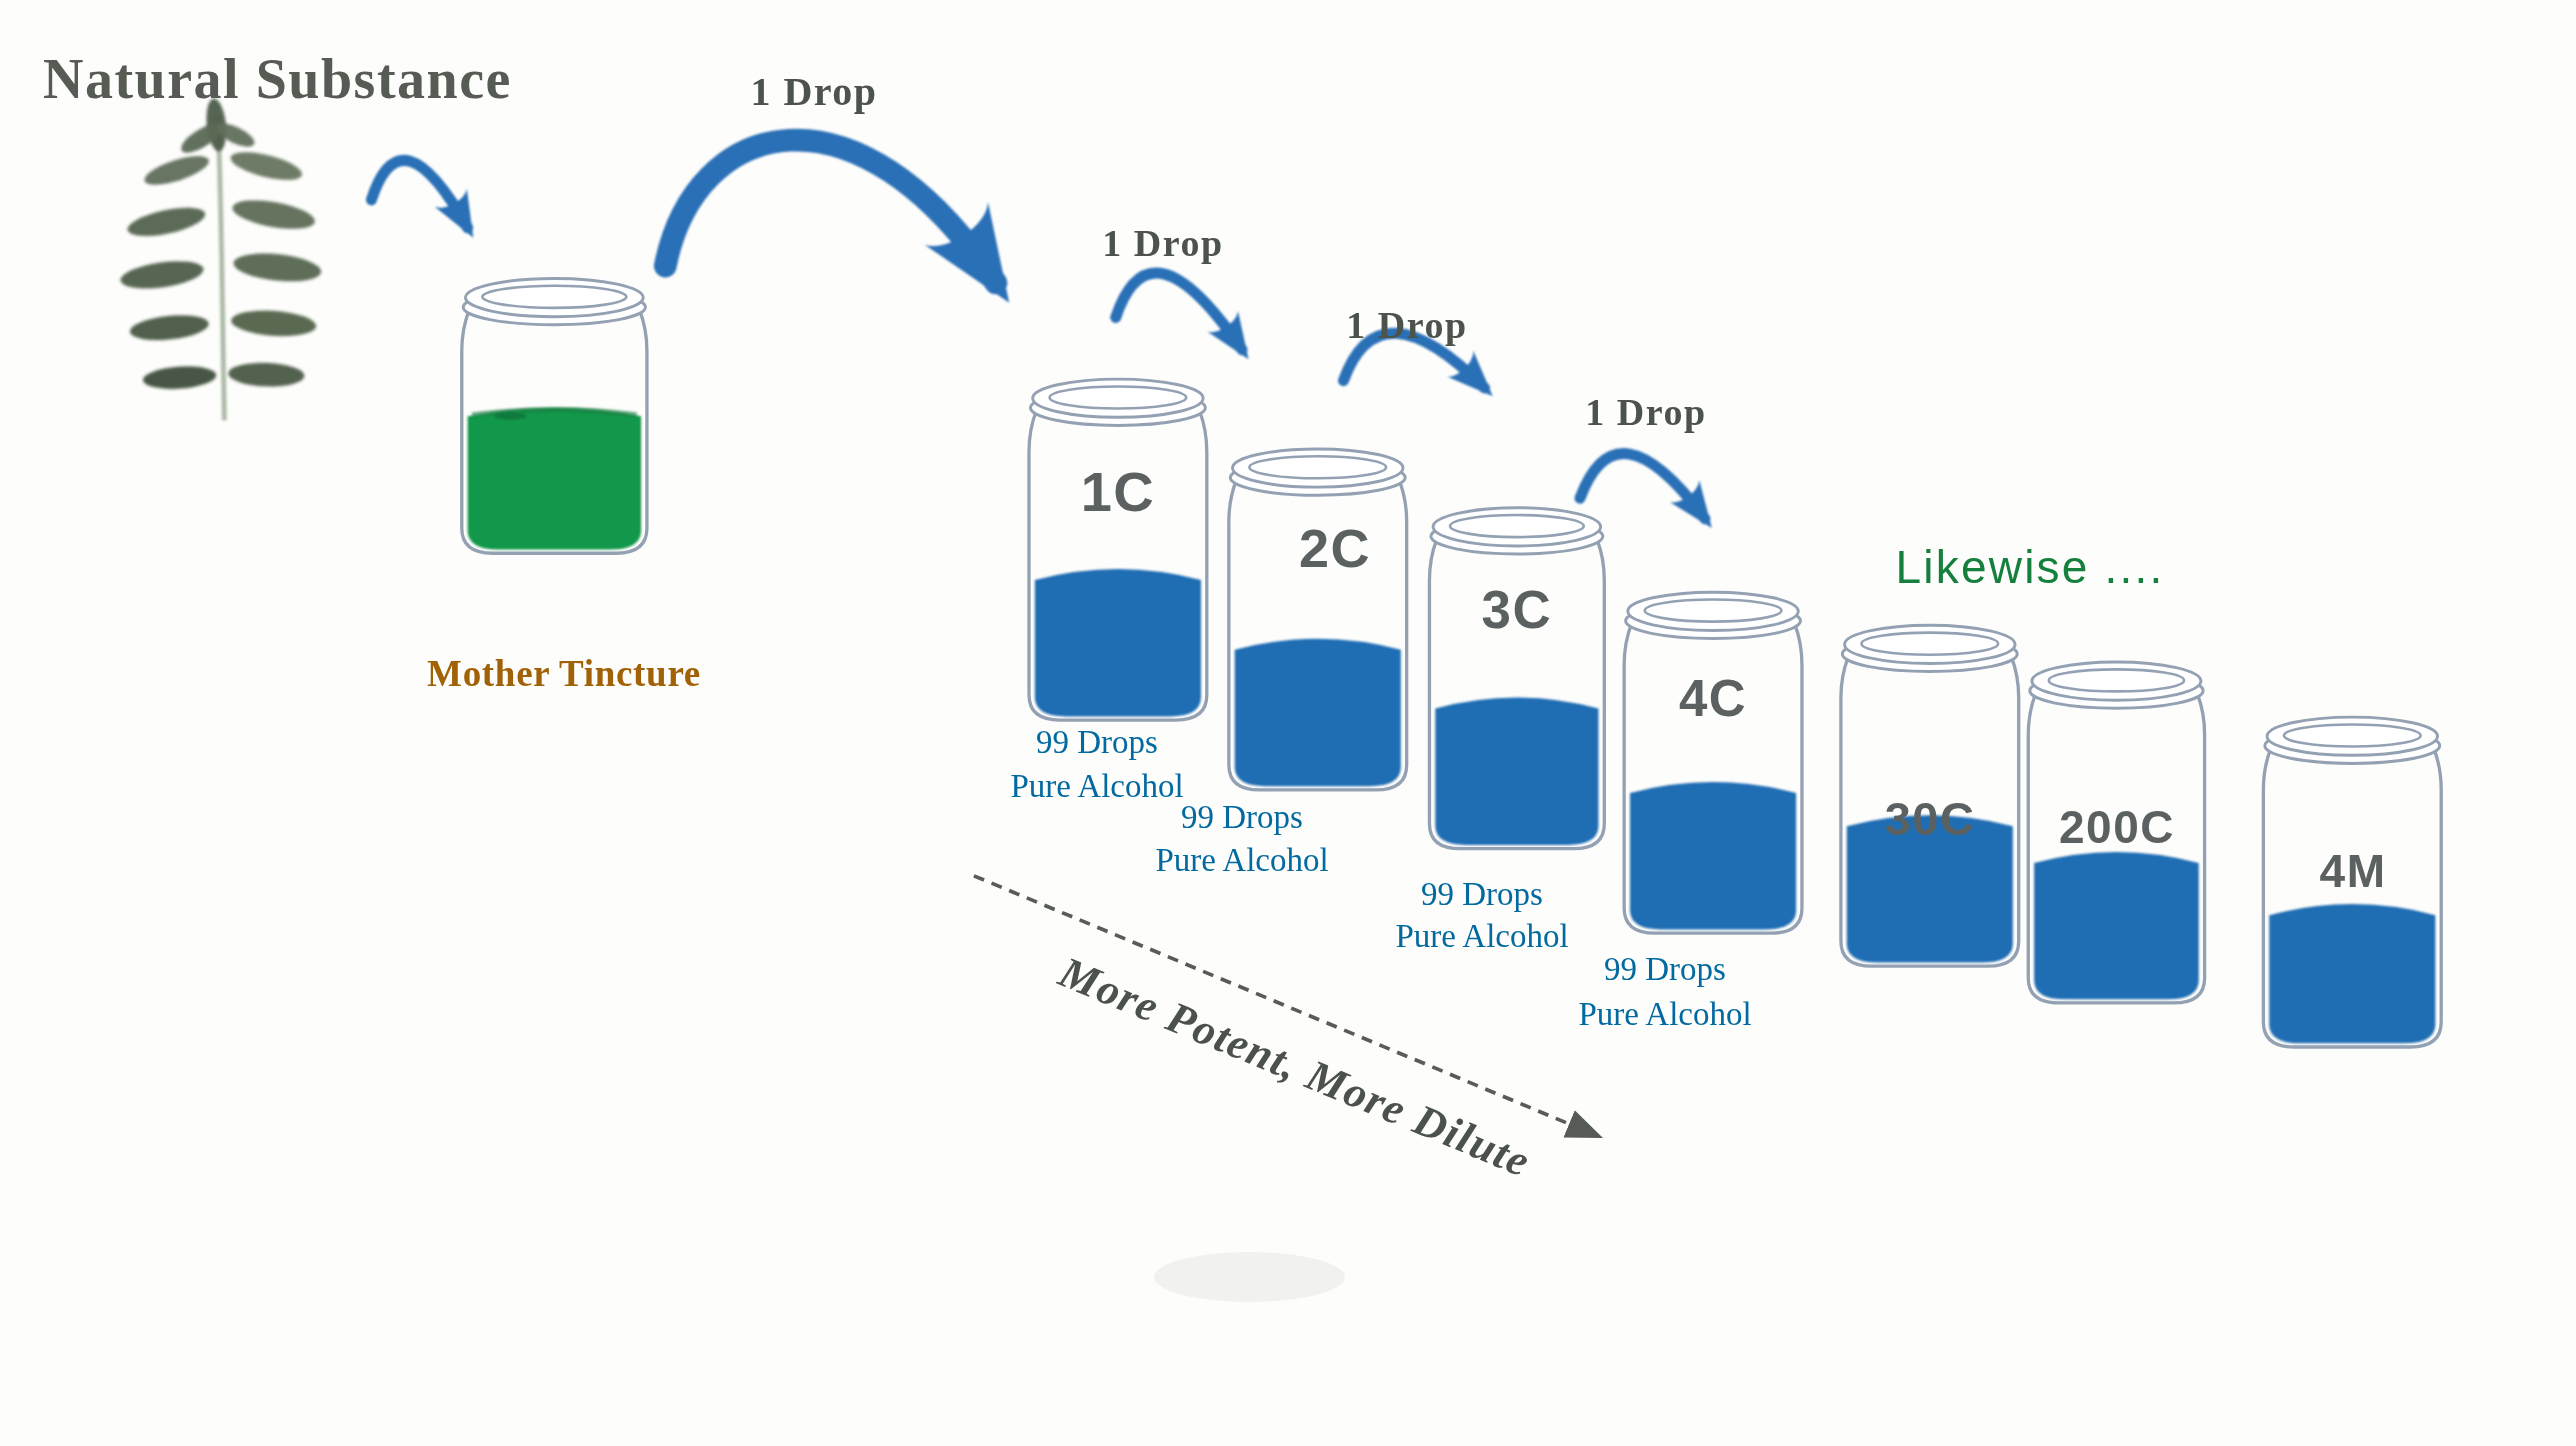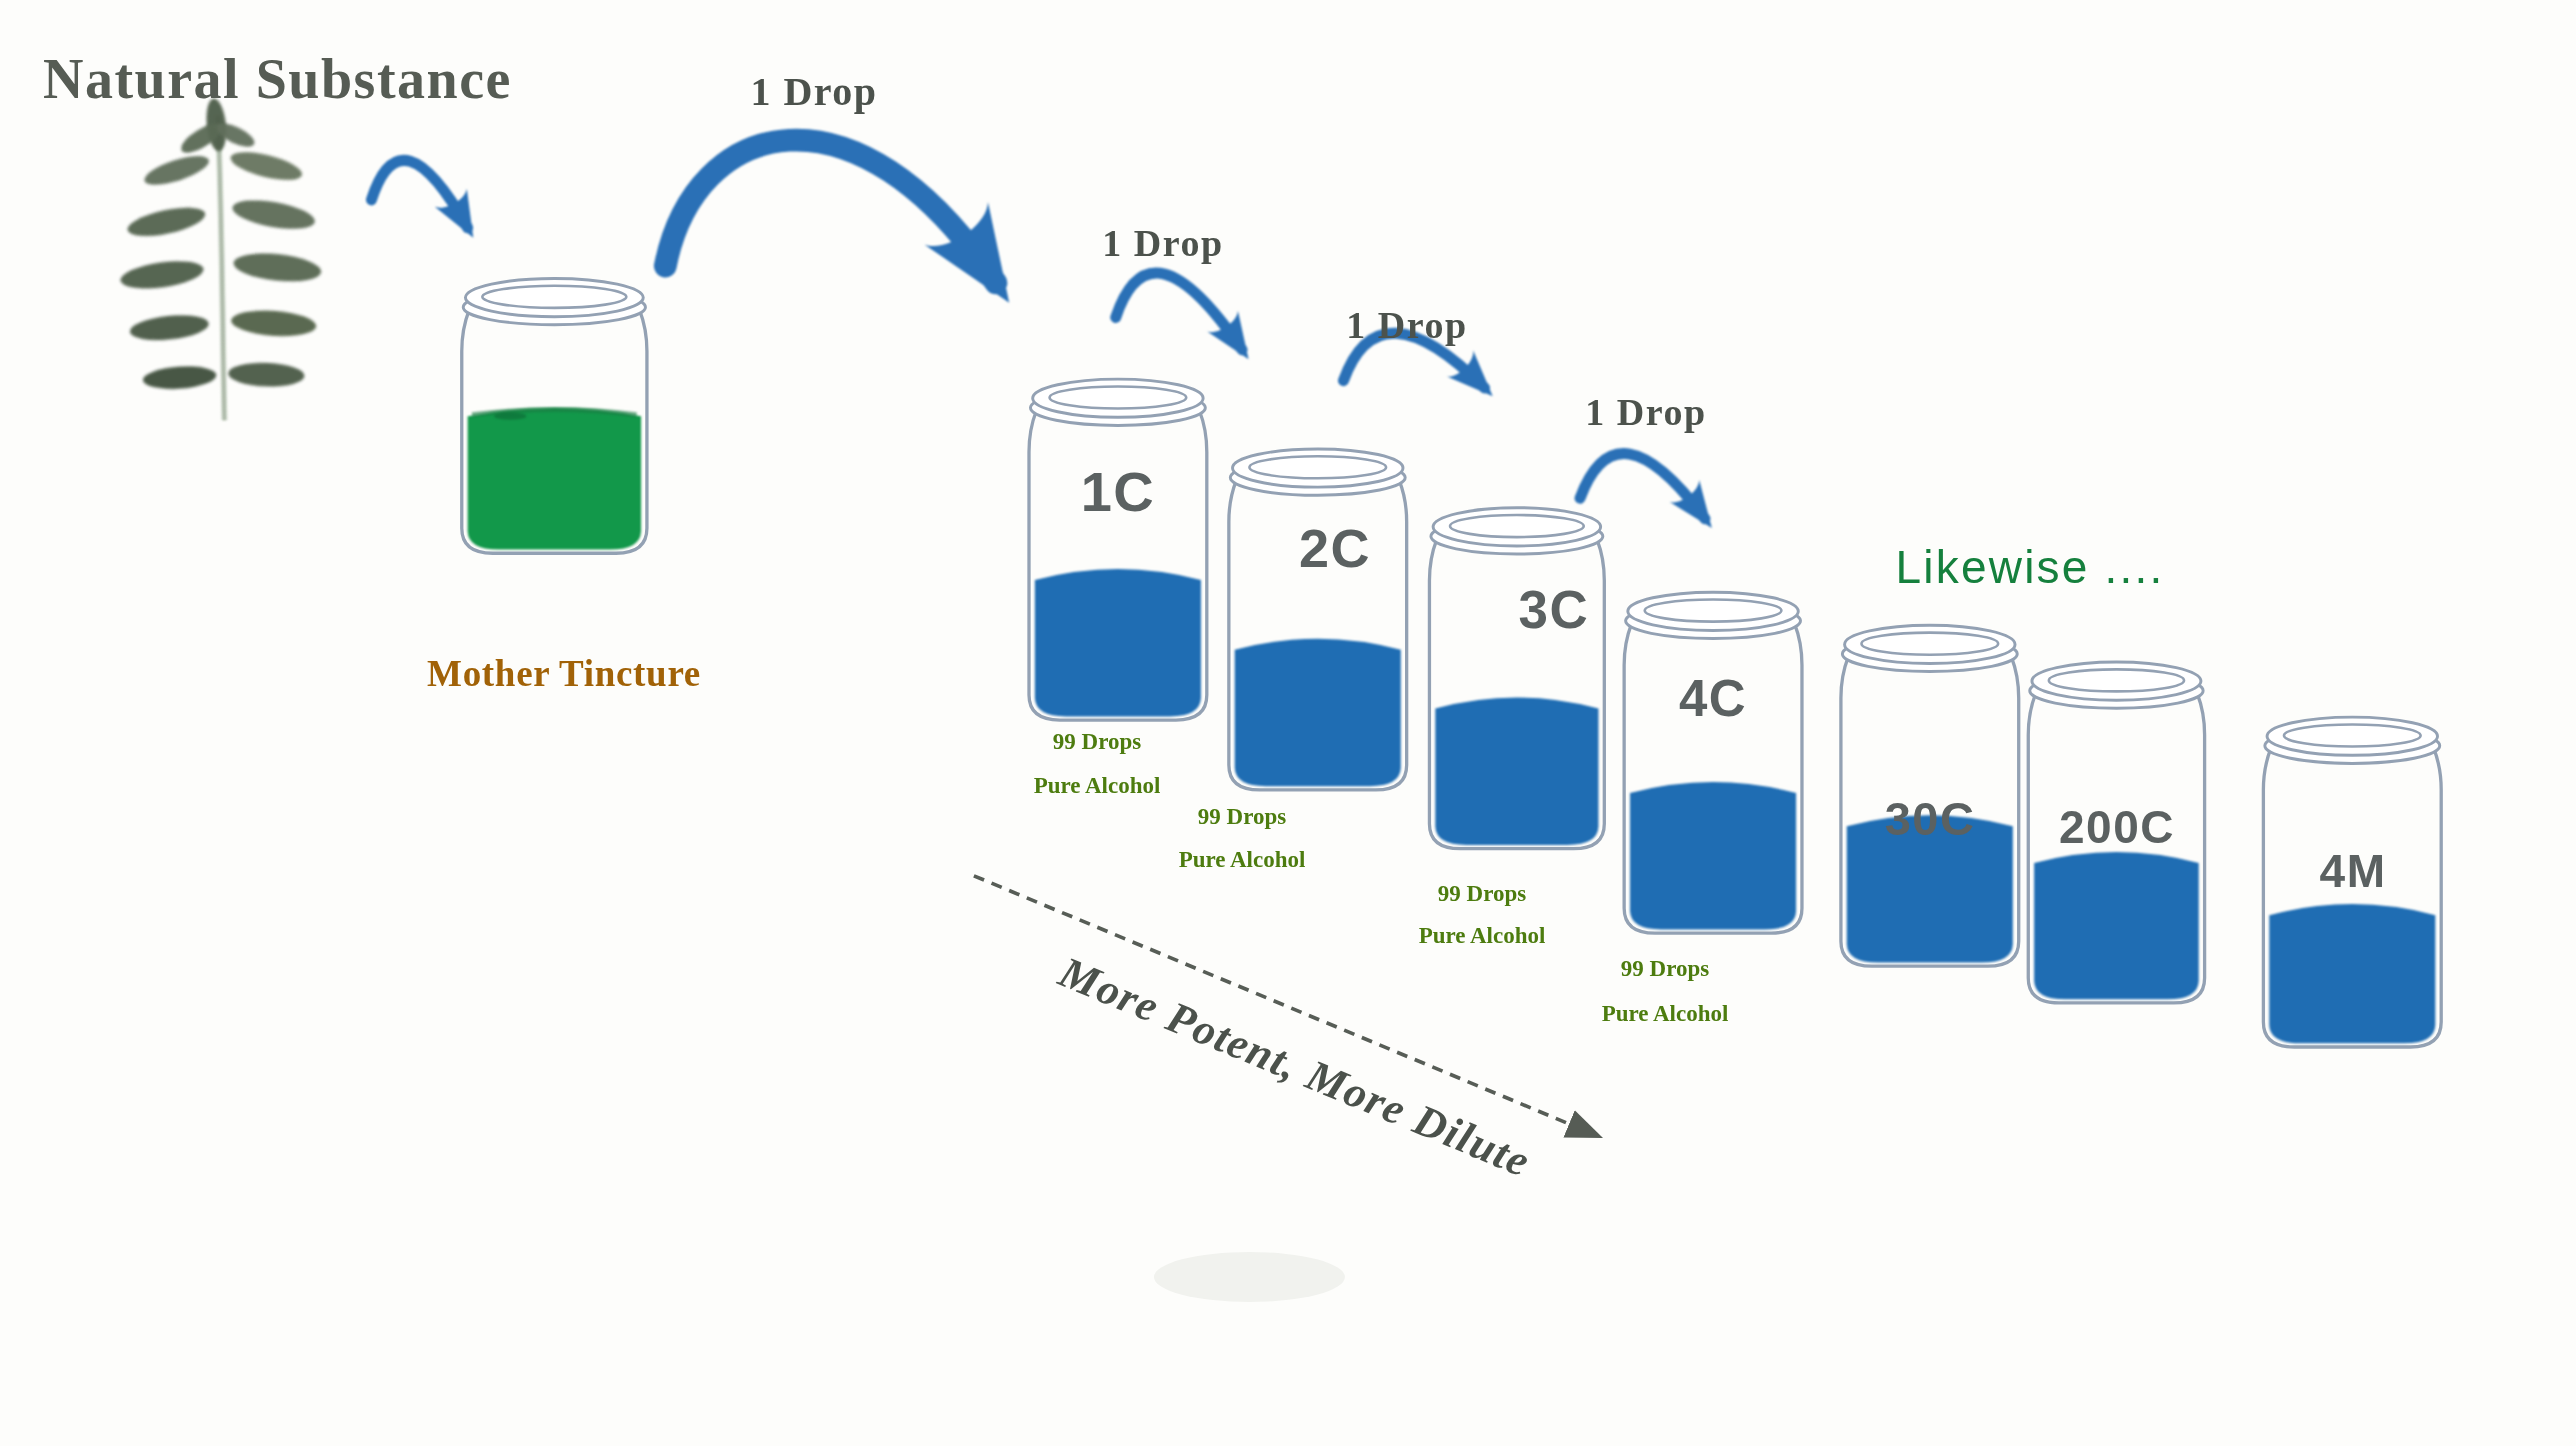--- a/index.html
+++ b/index.html
@@ -13,21 +13,21 @@
   #scene{position:absolute;left:0;top:0;width:2576px;height:1446px;}
   .txt{position:absolute;white-space:nowrap;transform:translate(-50%,-50%);color:var(--text-gray);}
   .title{
     left:43px;top:79px;transform:none;
     font-size:56px;font-weight:bold;letter-spacing:1.5px;
     color:#565c54;transform-origin:left top;transform:translate(0,-50%);
   }
   .droplbl{font-size:40px;font-weight:bold;color:#4c524c;letter-spacing:1.5px;margin-top:20px;}
   .motherlbl{font-size:37px;font-weight:bold;color:#a16207;letter-spacing:0.7px;}
   .clbl{font-family:"Liberation Sans", sans-serif;font-weight:bold;color:#5b6161;letter-spacing:1.5px;}
-  .notelbl{font-size:23px;font-weight:bold;color:#4d7c0f;}
+  .notelbl{font-size:33px;font-weight:normal;color:#0369a1;}
   .likewise{
     left:2030px;top:567px;
     font-family:"Liberation Sans", sans-serif;font-size:46px;font-weight:normal;
     color:#15803d;letter-spacing:2.2px;
   }
   .potent{
     left:1295px;top:1067px;
     font-size:44px;font-style:italic;font-weight:600;
     color:#4b514b;letter-spacing:1.5px;
     transform:translate(-50%,-50%) rotate(22.6deg);
@@ -191,21 +191,21 @@
 <div class="txt likewise">Likewise ....</div>
 
 <div class="txt potent">More Potent, More Dilute</div>
 
 <div class="txt clbl" style="left: 1118px; top: 491px; font-size: 56px; text-align: right;">1C</div>
 <div class="txt notelbl" style="left: 1097px; top: 742px;">99 Drops</div>
 <div class="txt notelbl" style="left: 1097px; top: 786px;">Pure Alcohol</div>
 <div class="txt clbl" style="left: 1318px; top: 548px; font-size: 54px; margin-left: 17px;">2C</div>
 <div class="txt notelbl" style="left: 1242px; top: 817px;">99 Drops</div>
 <div class="txt notelbl" style="left: 1242px; top: 860px;">Pure Alcohol</div>
-<div class="txt clbl" style="left: 1517px; top: 609px; font-size: 53px; margin-left: 37px;">3C</div>
+<div class="txt clbl" style="left: 1517px; top: 609px; font-size: 53px;">3C</div>
 <div class="txt notelbl" style="left: 1482px; top: 894px;">99 Drops</div>
 <div class="txt notelbl" style="left: 1482px; top: 936px;">Pure Alcohol</div>
 <div class="txt clbl" style="left: 1713px; top: 698px; font-size: 51px;">4C</div>
 <div class="txt notelbl" style="left: 1665px; top: 969px;">99 Drops</div>
 <div class="txt notelbl" style="left: 1665px; top: 1014px;">Pure Alcohol</div>
 <div class="txt clbl" style="left: 1930px; top: 778px; font-size: 47px; margin-top: 40px;">30C</div>
 <div class="txt clbl" style="left: 2117px; top: 827px; font-size: 46px;">200C</div>
 <div class="txt clbl" style="left: 2353px; top: 871px; font-size: 46px;">4M</div>
 
 

